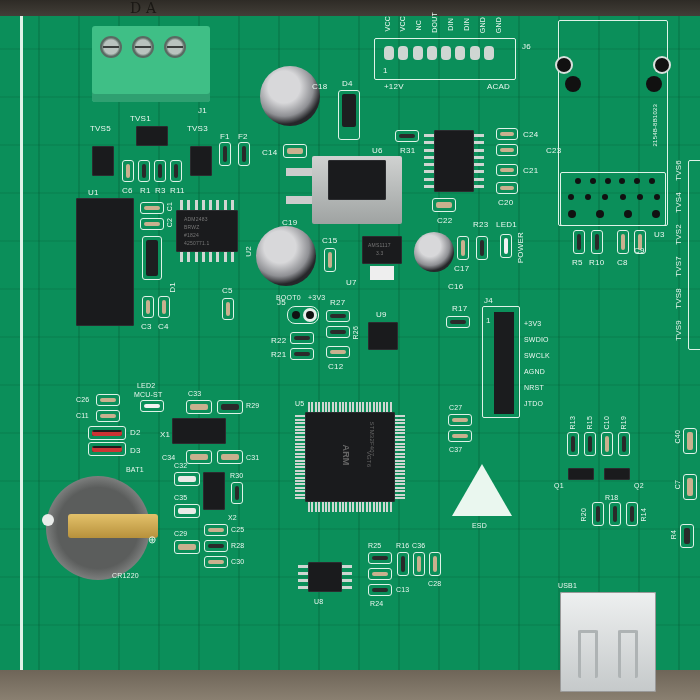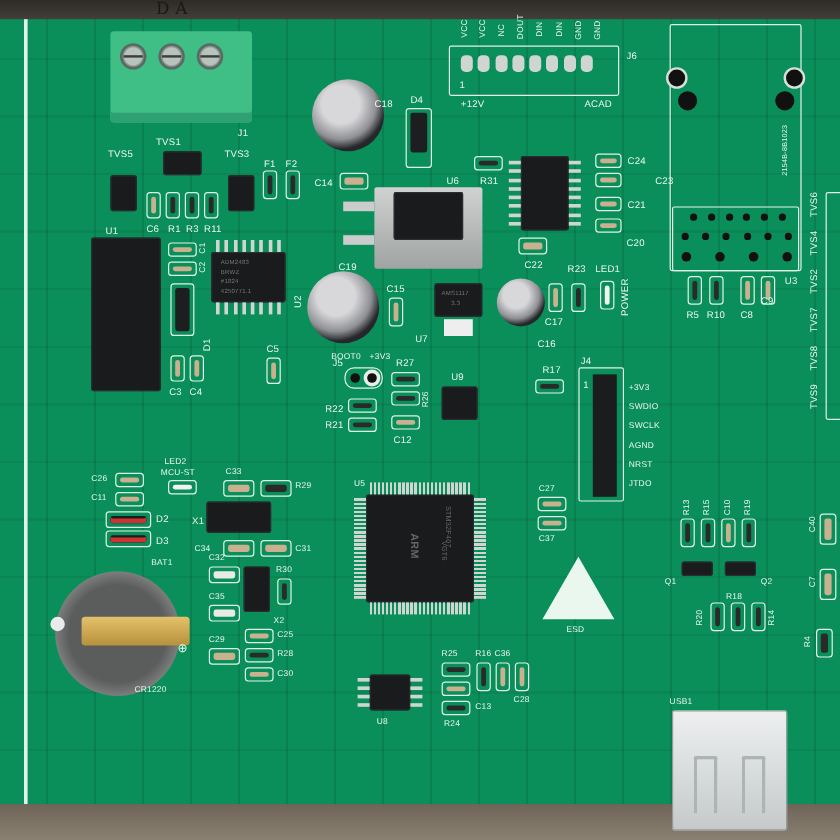--- a/index.html
+++ b/index.html
@@ -268,21 +268,21 @@
   </div>
 <div class="smd" style="left:496px;top:182px;width:22px;height:12px">
     <div class="body"></div>
   </div>
 <div class="smd" style="left:432px;top:198px;width:24px;height:14px">
     <div class="body"></div>
   </div>
 <span class="lbl" style="left:523px;top:130px">C24</span>
 <span class="lbl" style="left:546px;top:146px">C23</span>
 <span class="lbl" style="left:523px;top:166px">C21</span>
-<span class="lbl" style="left:522px;top:198px">C20</span>
+<span class="lbl" style="left:498px;top:198px">C20</span>
 <span class="lbl" style="left:437px;top:216px">C22</span>
 
 <div class="cap-el" style="left:256px;top:226px;width:60px;height:60px"></div>
 <span class="lbl" style="left:282px;top:218px">C19</span>
 <div class="smd" style="left:324px;top:248px;width:12px;height:24px">
     <div class="body"></div>
   </div>
 <span class="lbl" style="left:322px;top:236px">C15</span>
 <div class="chip" style="left:362px;top:236px;width:40px;height:28px">
   <span class="lbl" style="left:6px;top:6px;font-size:5px;color:#777">AMS1117</span>

